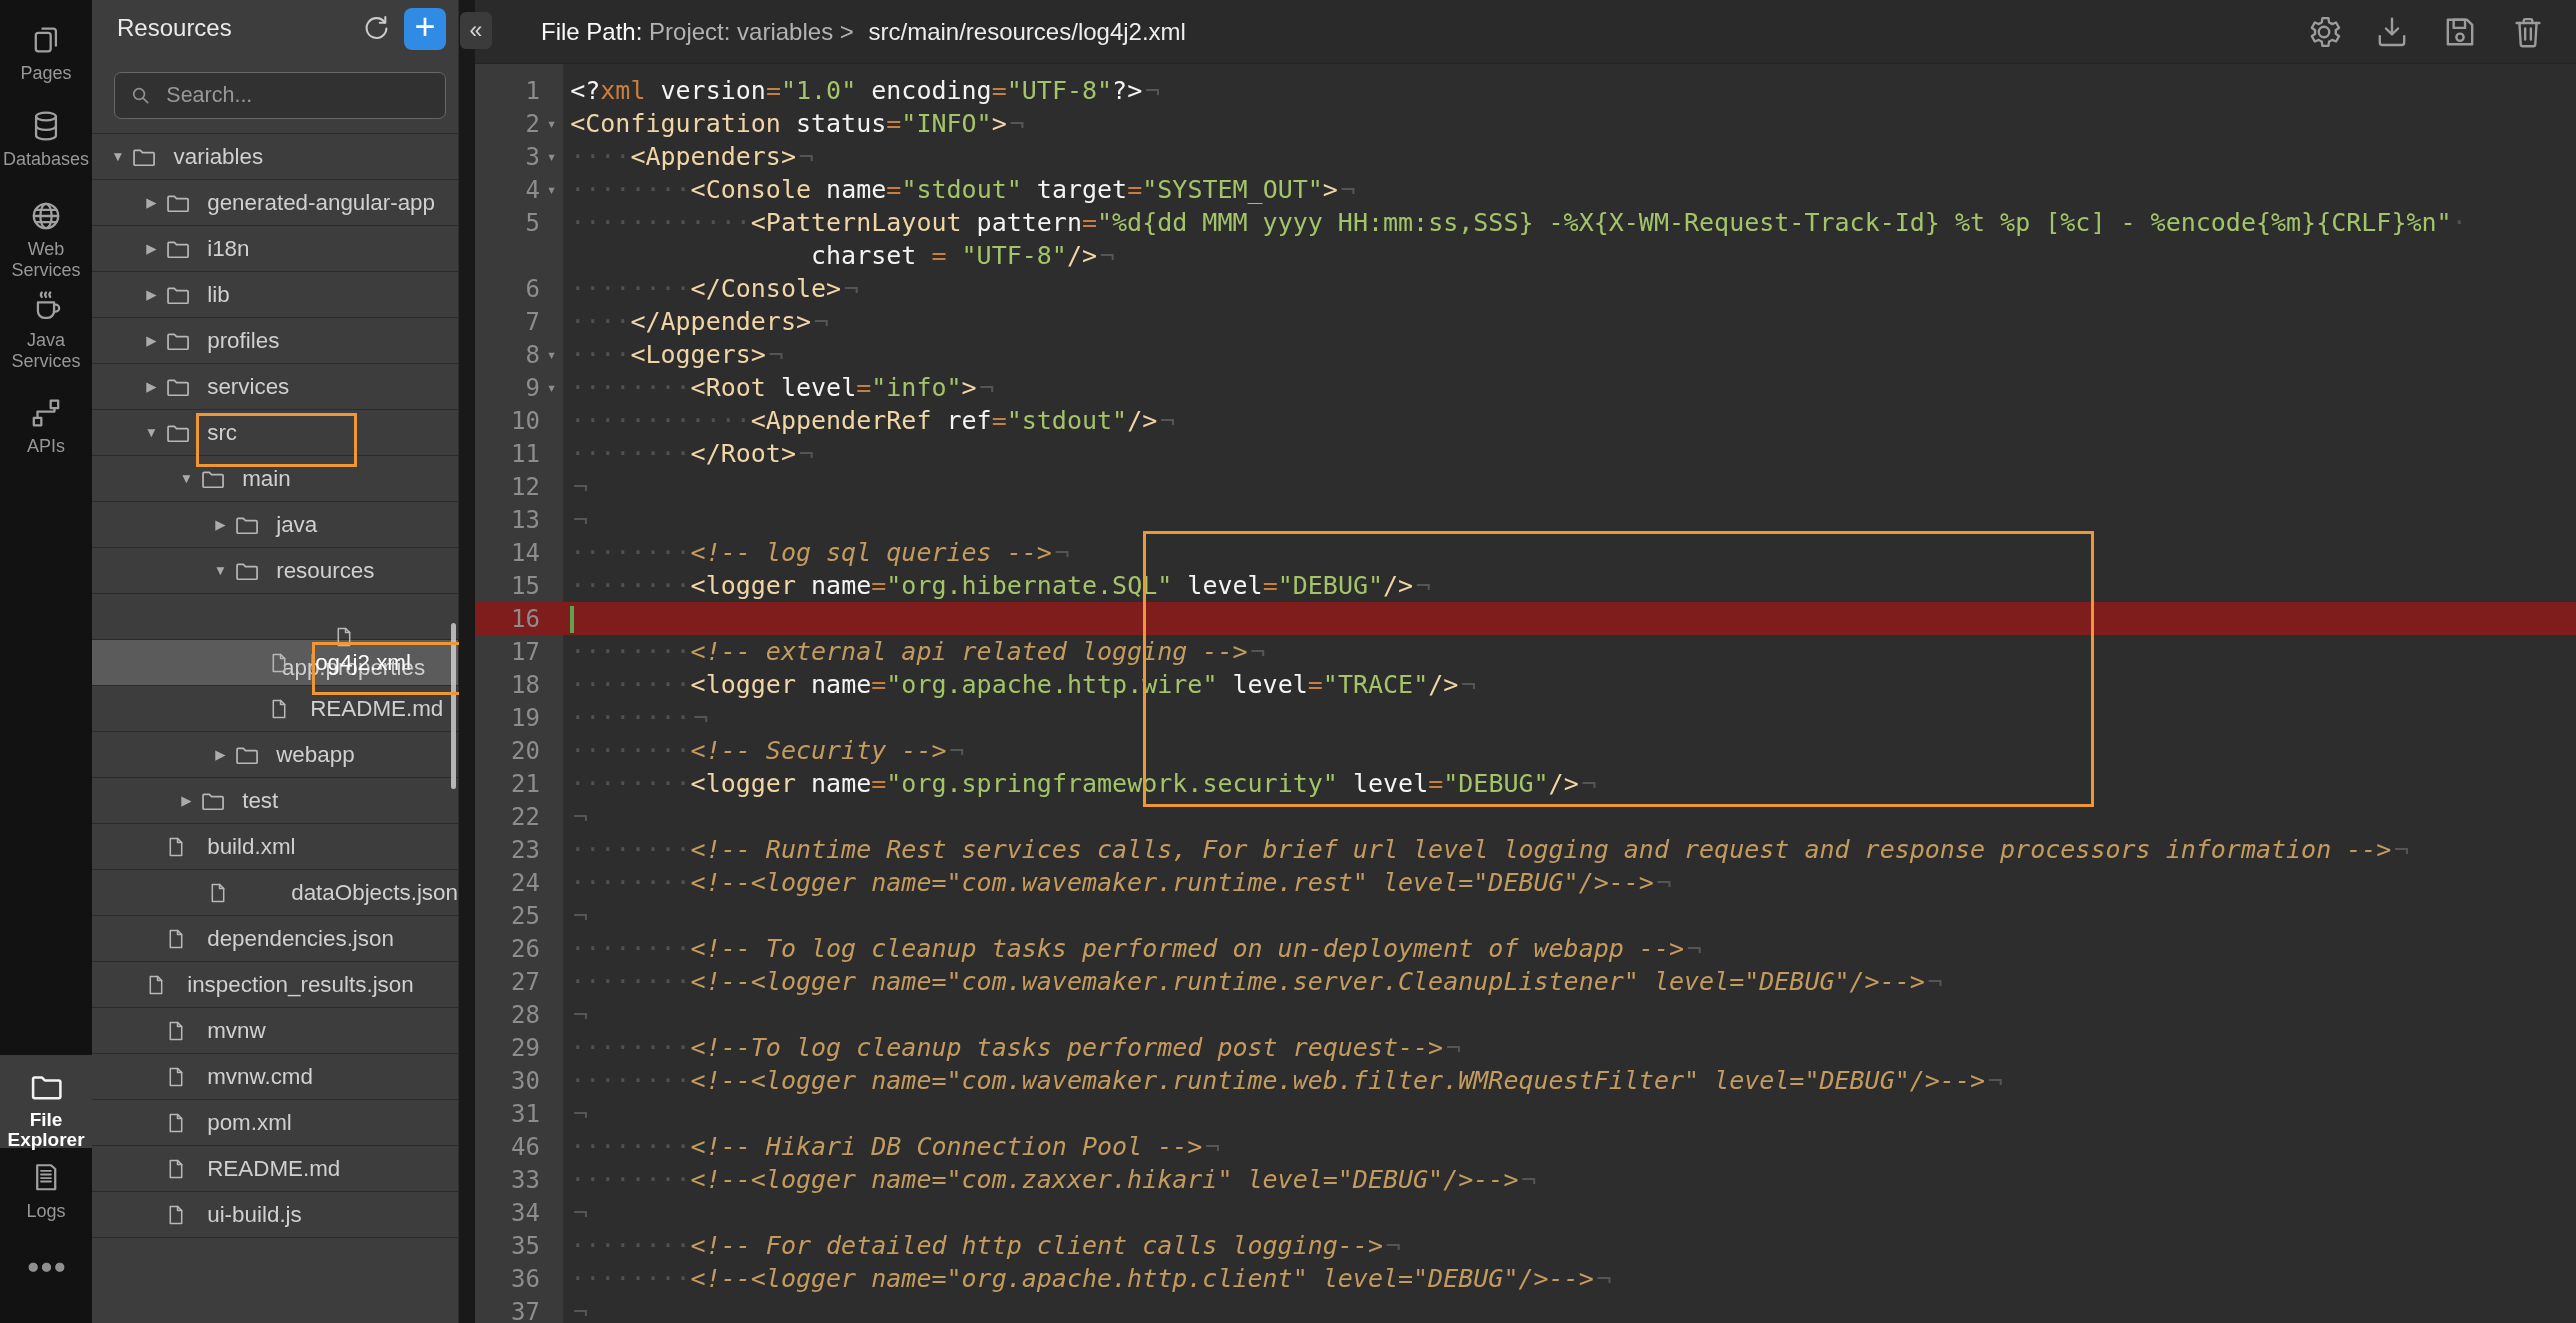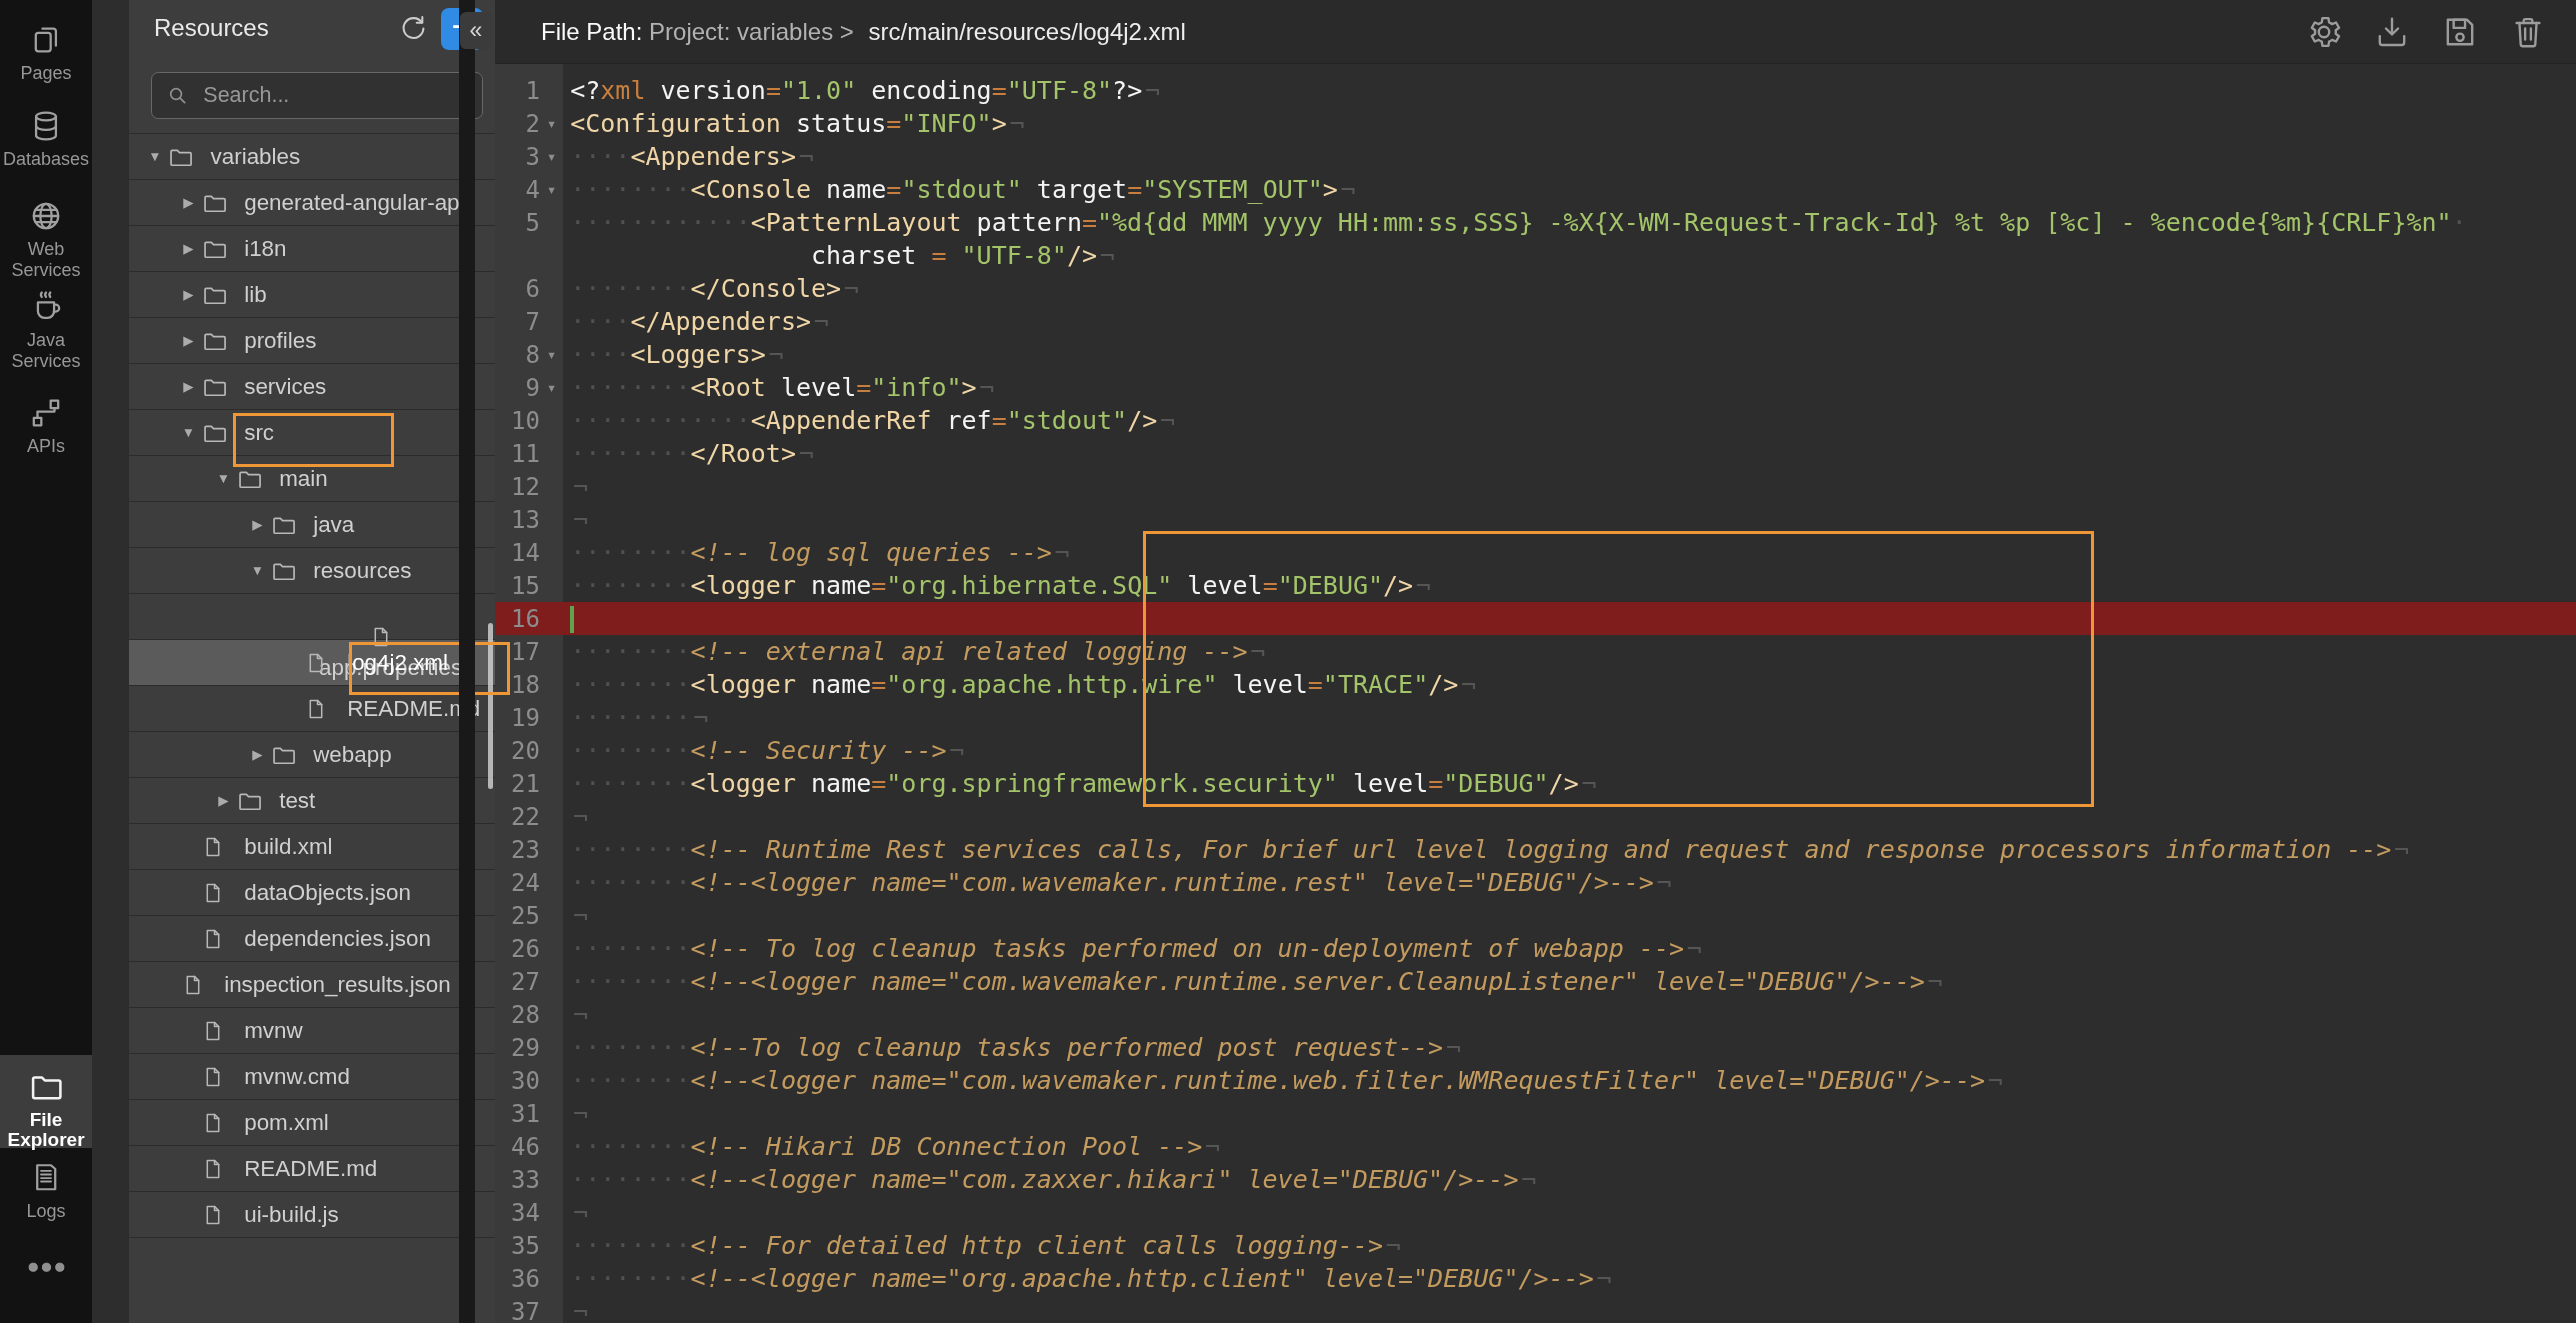--- a/index.html
+++ b/index.html
@@ -11,21 +11,21 @@
   .rail{position:absolute;left:0;top:0;width:92px;height:1324px;background:#121212;z-index:5;}
   .rail-item{position:absolute;left:0;width:92px;display:flex;flex-direction:column;
     align-items:center;gap:6.3px;color:#979797;font-size:18px;line-height:20.6px;text-align:center;cursor:pointer;}
   .rail-item svg{stroke:#a0a0a0;}
   .rail-item.active{background:#3d3d3d;padding-top:12.5px;height:93px;}
   .rail-item.active svg{stroke:#f2f2f2;}
   .rail-item.active .rail-label{color:#ffffff;font-weight:700;font-size:19px;}
   .rail-label{white-space:pre-line;}
 
   
-  .sidebar{position:absolute;left:92px;top:0;width:366px;height:1324px;background:#3d3d3d;z-index:4;margin-left:37px;}
+  .sidebar{position:absolute;left:92px;top:0;width:366px;height:1324px;background:#3d3d3d;z-index:4;}
   .sb-title{position:absolute;left:25px;top:14.3px;font-size:24px;color:#eaeaea;}
   .sb-refresh{position:absolute;left:270px;top:14.3px;width:30px;height:30px;cursor:pointer;}
   .sb-plus{position:absolute;left:312px;top:8px;width:42px;height:42px;border-radius:8px;
     background:#2f8be4;color:#fff;font-size:36px;font-weight:300;display:flex;align-items:center;
     justify-content:center;cursor:pointer;line-height:1;padding-bottom:3.6px;}
   .sb-search{position:absolute;left:21.5px;top:72px;width:332px;height:47px;border-radius:7.2px;
     border:1.8px solid #686868;background:#313131;display:flex;align-items:center;padding:0 14.3px;gap:12.5px;}
   .sb-search input{flex:1;background:transparent;border:none;outline:none;color:#cfcfcf;
     font-size:21.5px;font-family:"Liberation Sans",sans-serif;}
   .sb-search input::placeholder{color:#989898;}
@@ -330,21 +330,21 @@
         <div class="tree-row" style="padding-left: 47px;">
           <span class="tw-arrow"></span>
           <span class="tw-icon">
             <svg width="24" height="24" viewBox="0 0 24 24" stroke="#b8b8b8" stroke-width="1.5" stroke-linecap="round" stroke-linejoin="round" fill="none">
               <path d="M6.3 3.4h7.2l4.2 4.2v13H6.3z"></path>
               <path d="M13.5 3.4v4.2h4.2"></path>
             </svg>
           </span>
           <span class="tw-label">build.xml</span>
         </div>
-        <div class="tree-row" style="padding-left: 47px;">
+        <div class="tree-row" style="padding-left: 47px; justify-content: space-between;">
           <span class="tw-arrow"></span>
           <span class="tw-icon">
             <svg width="24" height="24" viewBox="0 0 24 24" stroke="#b8b8b8" stroke-width="1.5" stroke-linecap="round" stroke-linejoin="round" fill="none">
               <path d="M6.3 3.4h7.2l4.2 4.2v13H6.3z"></path>
               <path d="M13.5 3.4v4.2h4.2"></path>
             </svg>
           </span>
           <span class="tw-label">dataObjects.json</span>
         </div>
         <div class="tree-row" style="padding-left: 47px;">

